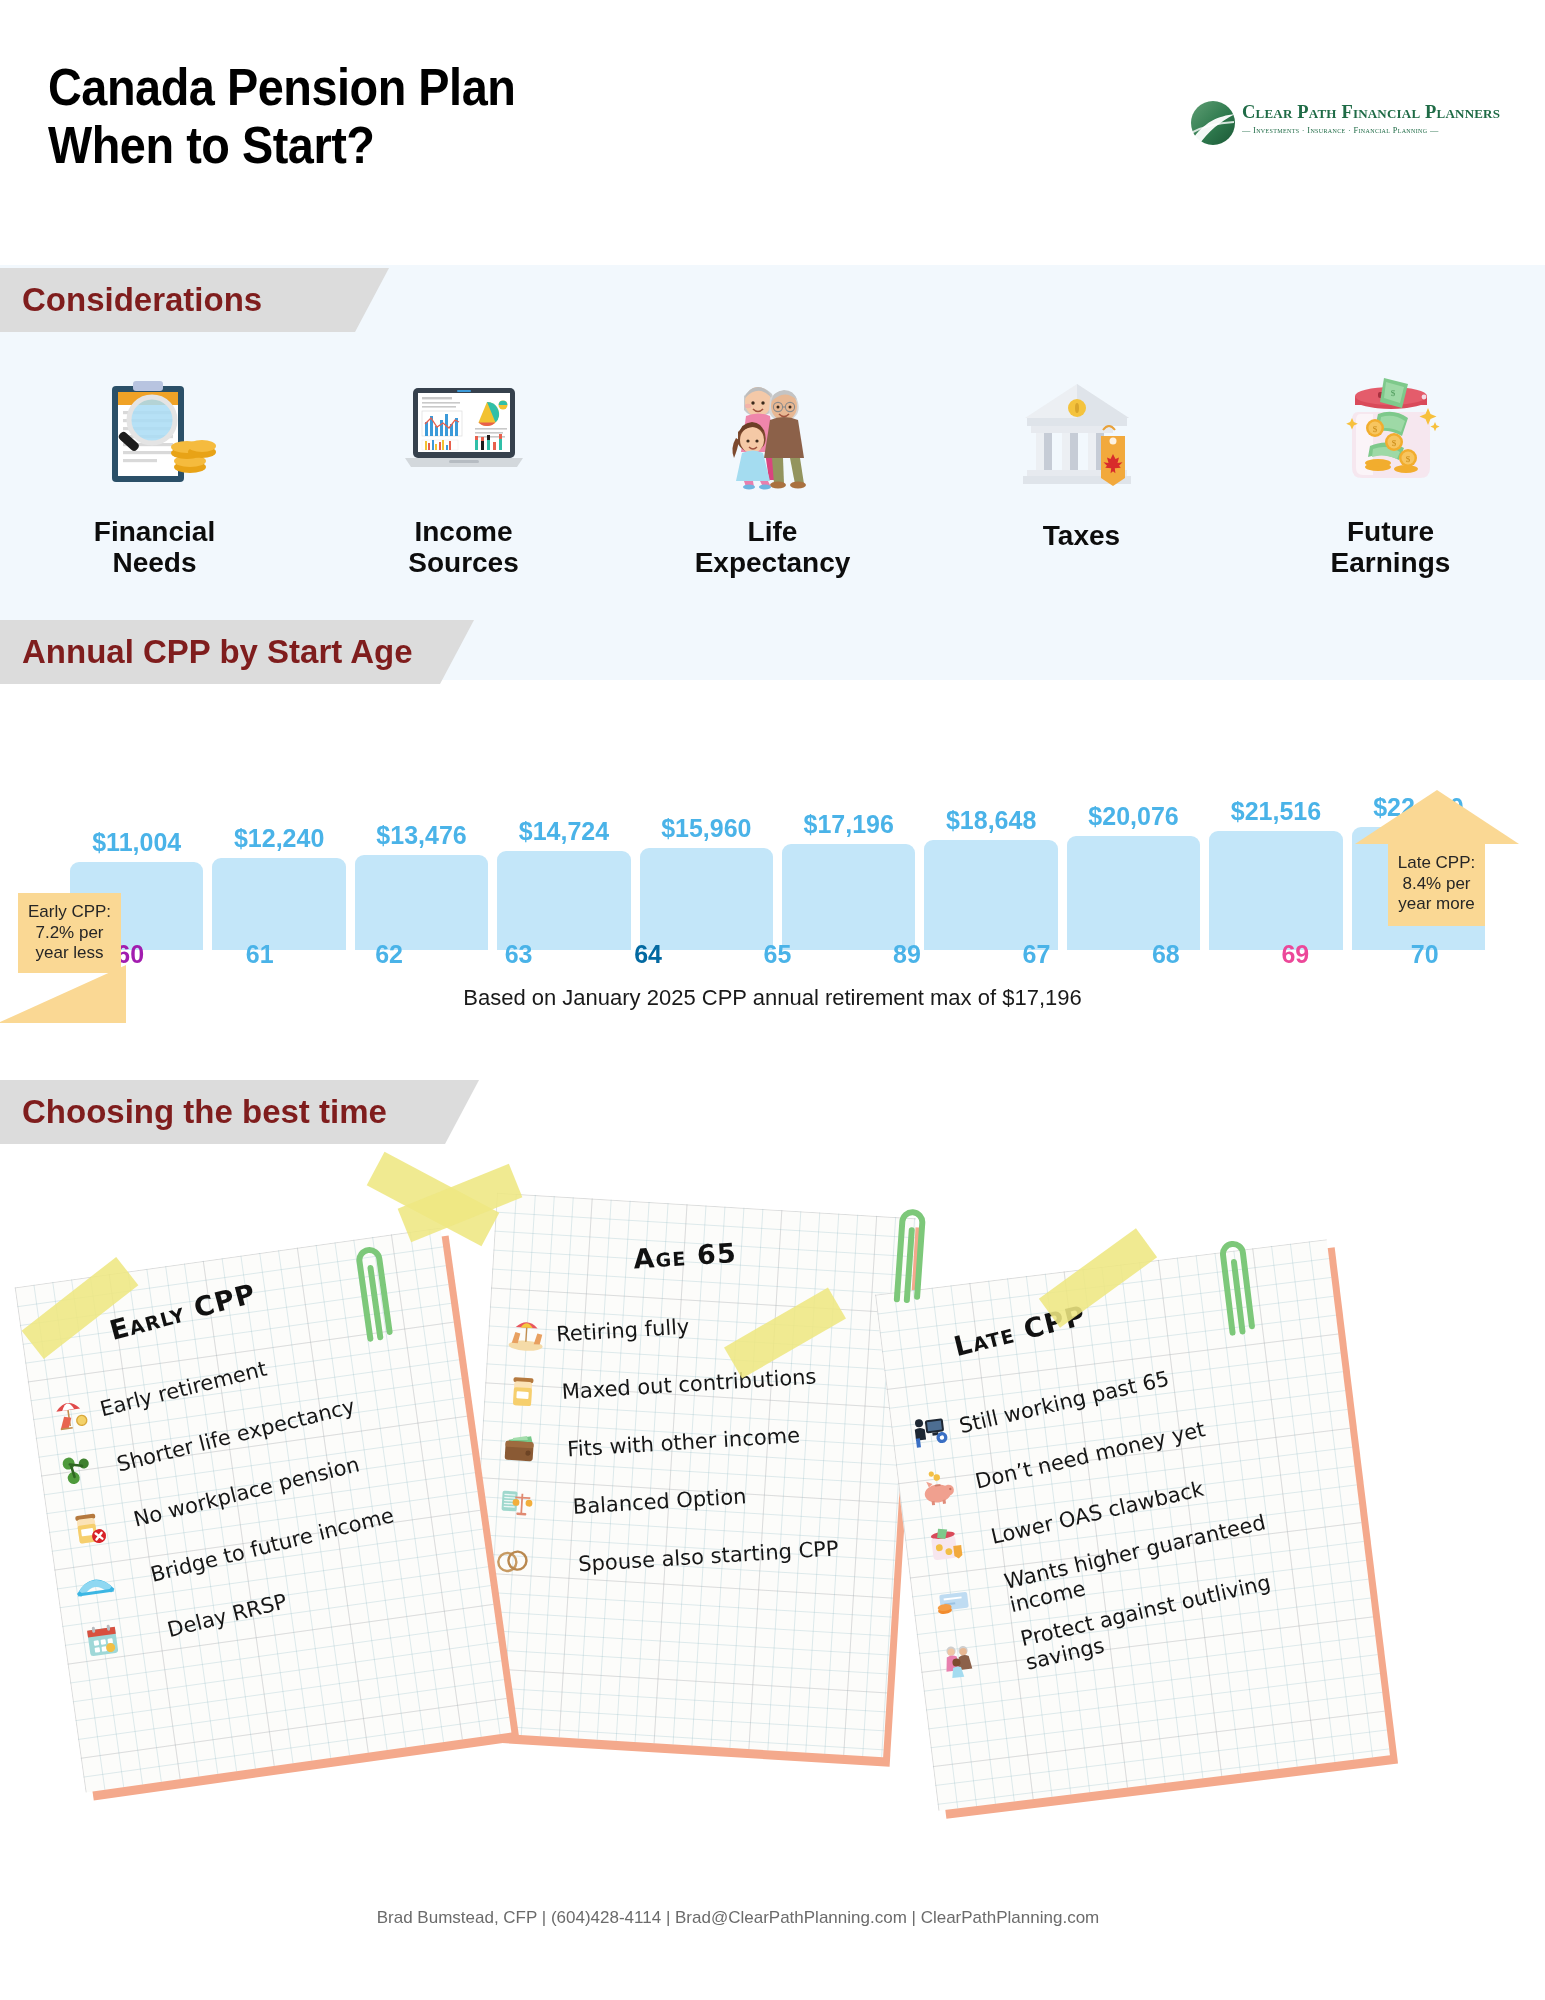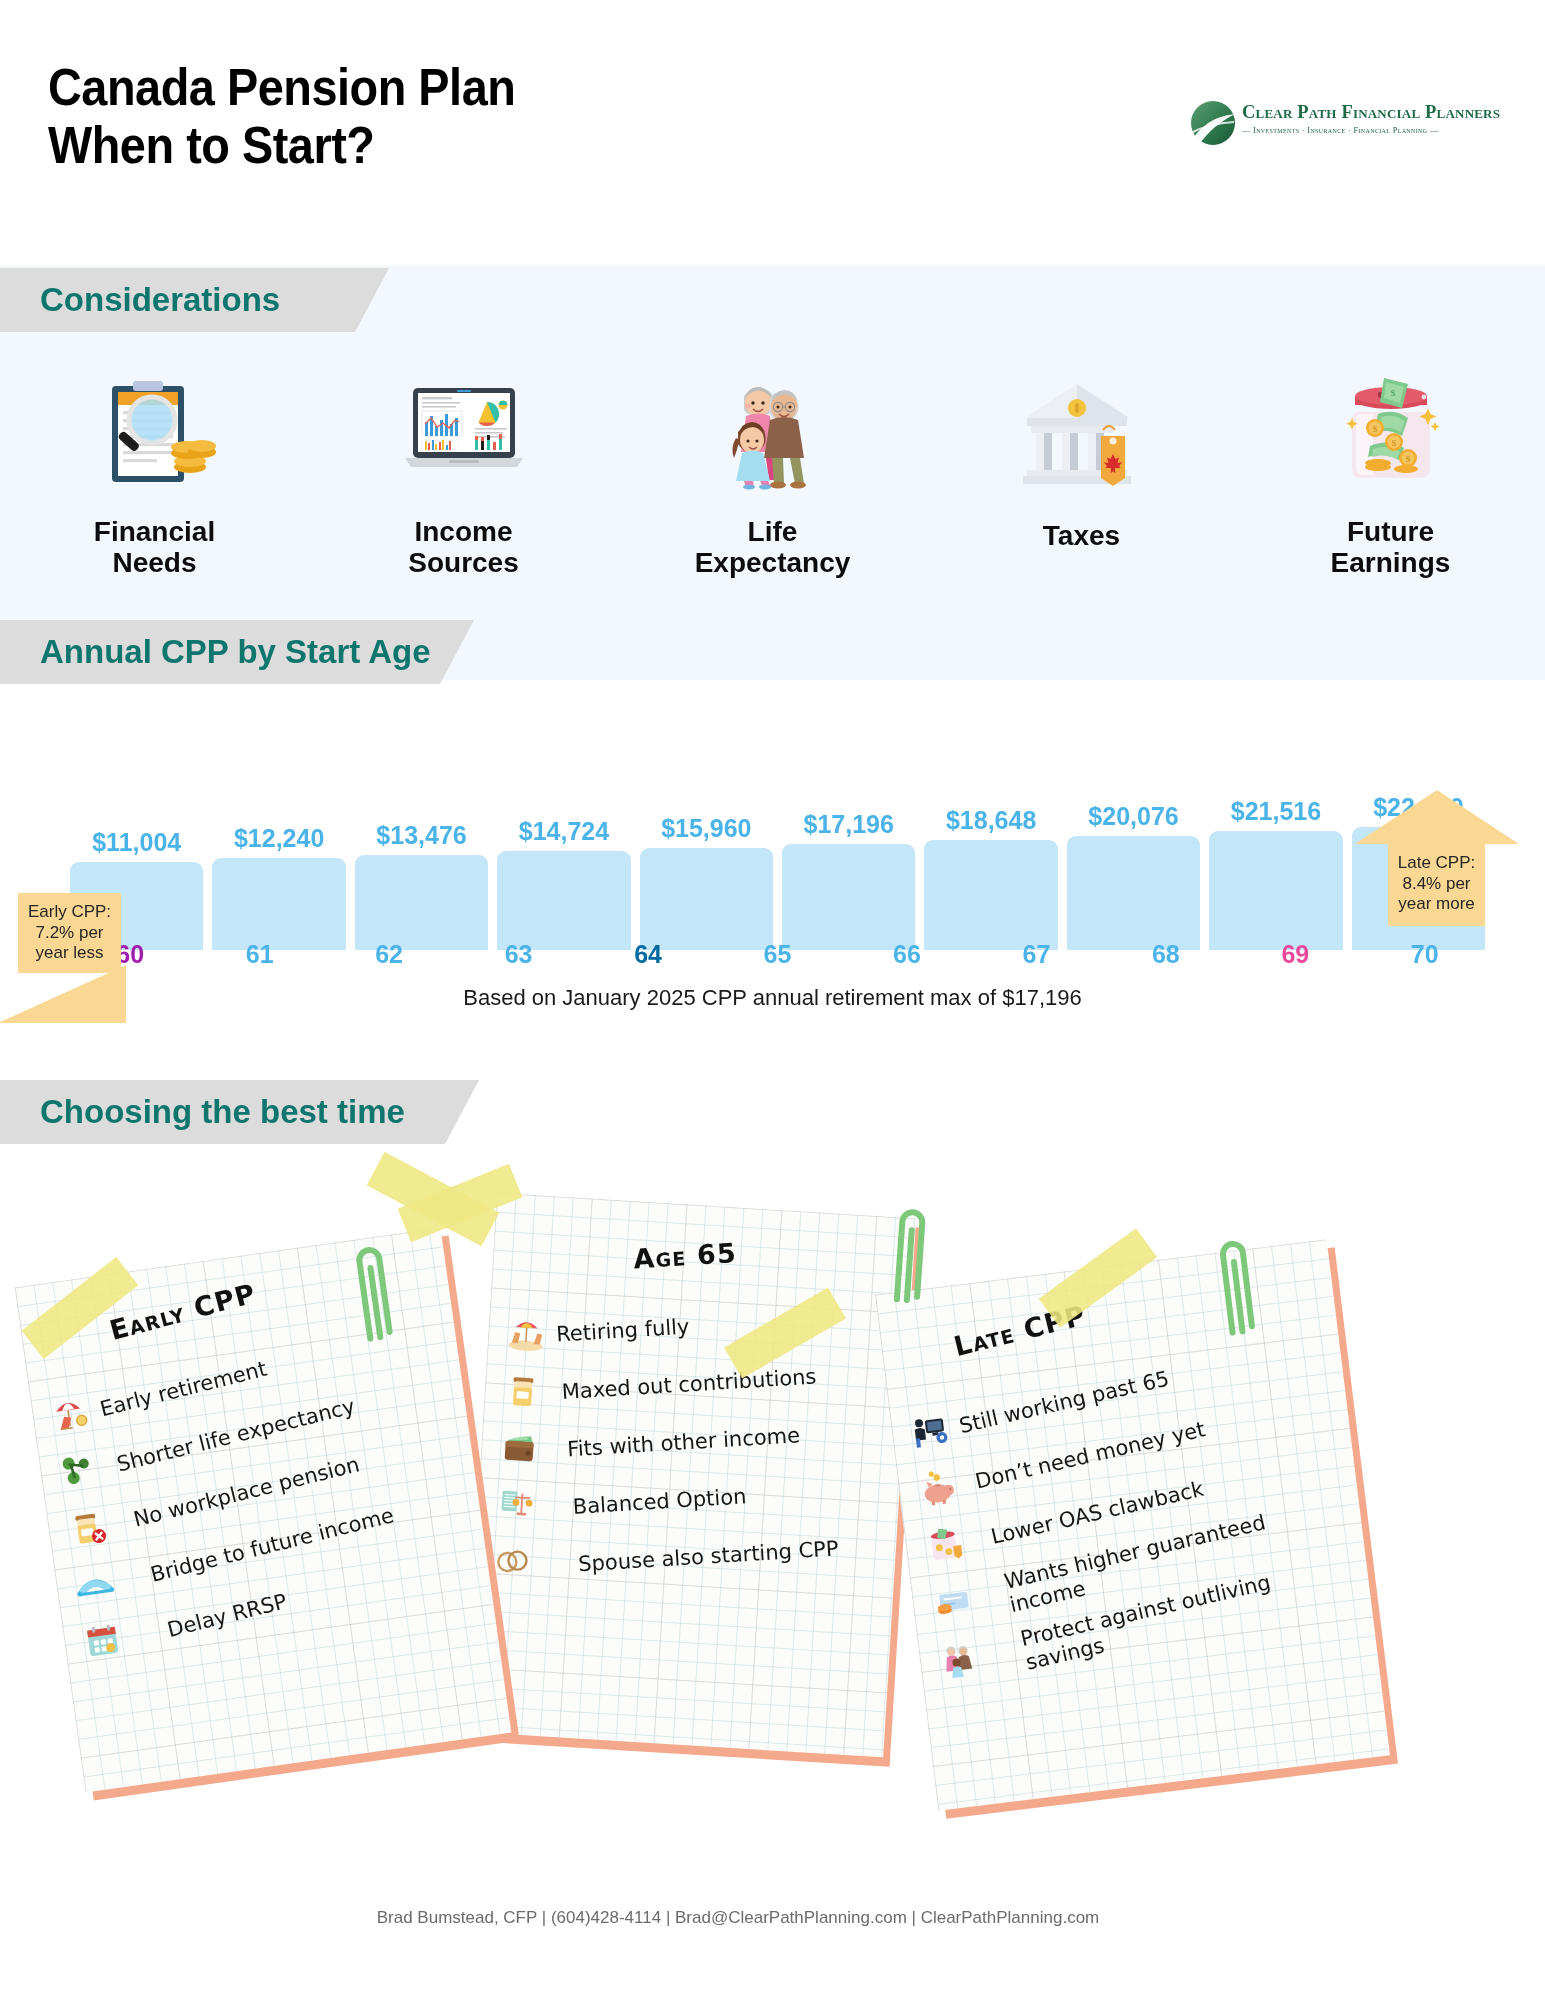--- a/index.html
+++ b/index.html
@@ -33,21 +33,21 @@
     font-variant: small-caps; white-space: nowrap;
   }
 
   
   .banner {
     position: absolute; height: 64px; background: #dcdcdc;
     display: flex; align-items: center;
   }
   .banner .btext {
     font-family: "Liberation Sans", sans-serif; font-weight: bold;
-    font-size: 33px; color: #0f766e; padding-left: 40px; white-space: nowrap;
+    font-size: 33px; color: #7f1d1d; padding-left: 22px; white-space: nowrap;
   }
   .banner .bslant {
     position: absolute; right: -34px; top: 0; width: 0; height: 0;
     border-style: solid; border-width: 64px 34px 0 0;
     border-color: #dcdcdc transparent transparent transparent;
   }
 
   
   #considerations-bg {
     position: absolute; left: 0; top: 265px; width: 1545px; height: 415px;
@@ -454,21 +454,21 @@
         <div class="bar-rect" style="height: 122.814px; background: rgb(195, 230, 249);"></div>
       </div>
     </div>
   <div id="age-row">
       <div class="age-cell" style="color: #a21caf;">60</div>
       <div class="age-cell" style="color: rgb(74, 179, 232);">61</div>
       <div class="age-cell" style="color: rgb(74, 179, 232);">62</div>
       <div class="age-cell" style="color: rgb(74, 179, 232);">63</div>
       <div class="age-cell" style="color: #0369a1;">64</div>
       <div class="age-cell" style="color: rgb(74, 179, 232);">65</div>
-      <div class="age-cell" style="color: rgb(74, 179, 232);">66</div>
+      <div class="age-cell" style="color: rgb(74, 179, 232);">89</div>
       <div class="age-cell" style="color: rgb(74, 179, 232);">67</div>
       <div class="age-cell" style="color: rgb(74, 179, 232);">68</div>
       <div class="age-cell" style="color: #ec4899;">69</div>
       <div class="age-cell" style="color: rgb(74, 179, 232);">70</div>
     </div>
 </div>
 
 <div class="callout-box" id="callout-early">Early CPP:
 7.2% per
 year less</div>

